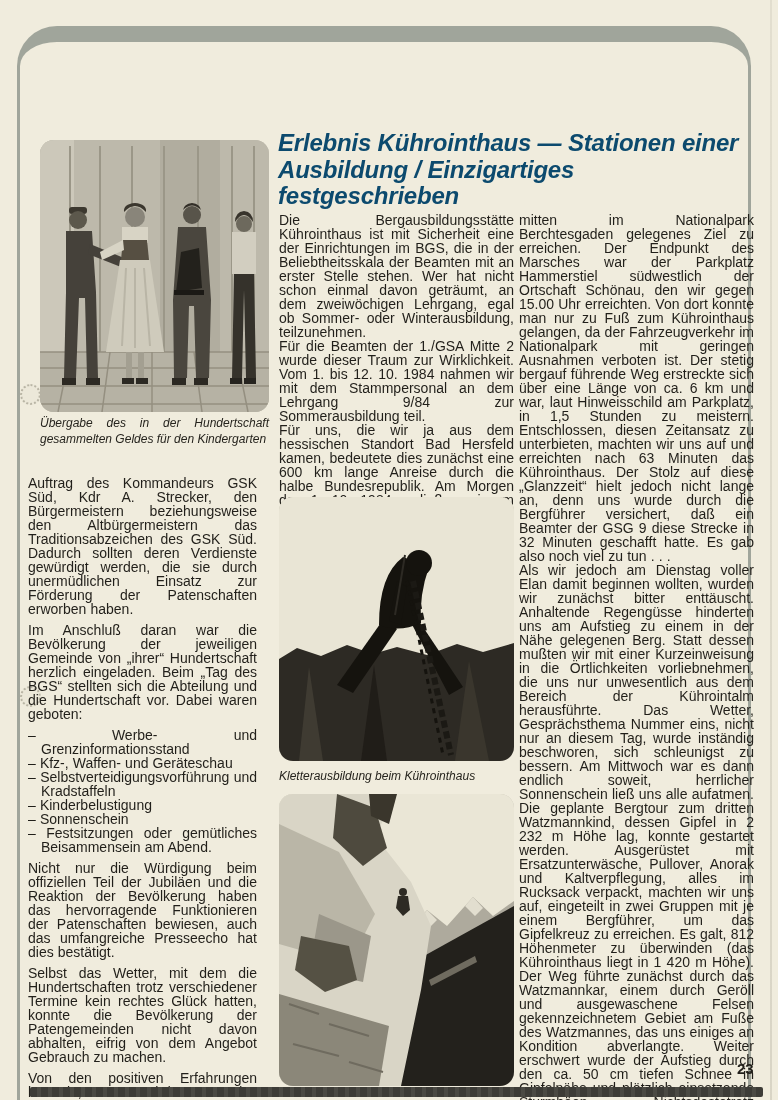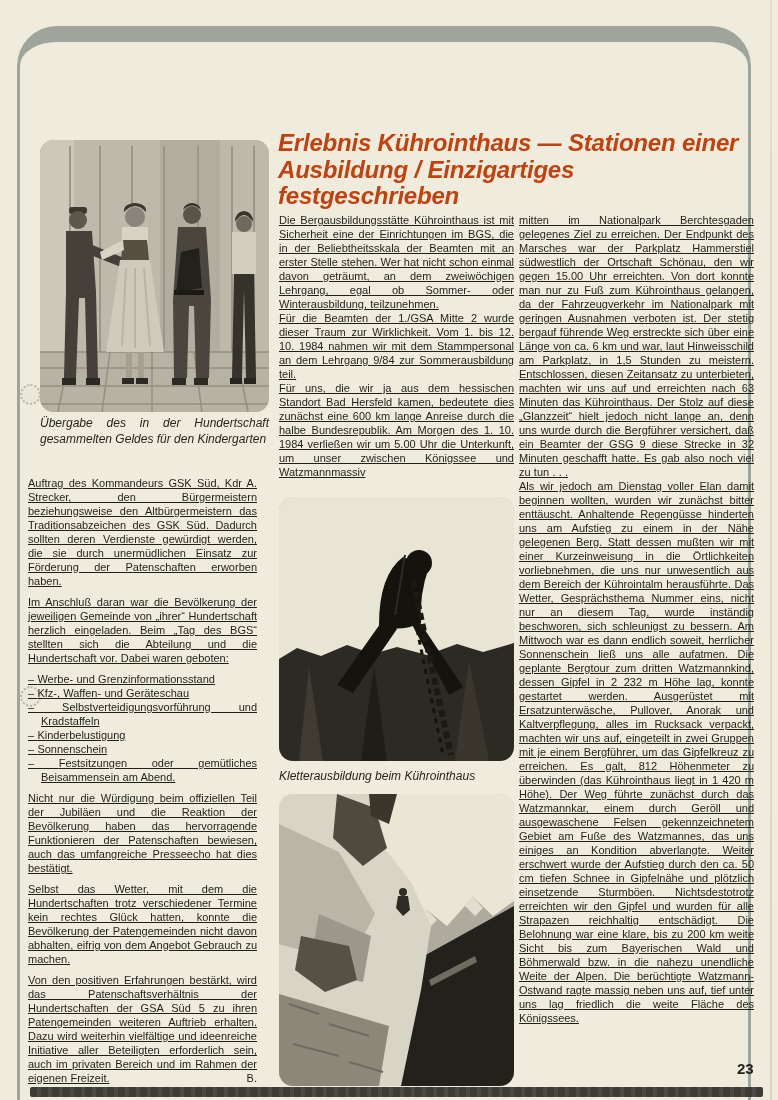--- a/index.html
+++ b/index.html
@@ -41,32 +41,32 @@
 
   .photo{position:absolute;overflow:hidden;border-radius:14px;background:#c3bfb1;}
   .photo svg{display:block;width:100%;height:100%;}
   .photo-group{left:40px;top:140px;width:229px;height:272px;}
   .photo-climb{left:279px;top:497px;width:235px;height:264px;}
   .photo-rock{left:279px;top:794px;width:235px;height:292px;}
 
   .article-title{
     position:absolute;left:278px;top:130px;width:470px;margin:0;
     font-size:24px;line-height:26.5px;font-weight:bold;font-style:italic;
-    letter-spacing:-0.2px;color:#c2410c;
+    letter-spacing:-0.2px;color:#0c4a6e;
   }
   .caption{
     position:absolute;font-style:italic;font-size:12px;line-height:15.5px;
     color:#26241e;text-align:justify;
   }
   .caption-group{left:40px;top:416px;width:229px;}
   .caption-climb{left:279px;top:769px;width:235px;}
 
   .col{
-    position:absolute;font-size:11px;line-height:14px;color:#211f1a;
-    text-align:justify;hyphens:auto;-webkit-hyphens:auto;word-spacing:0.2px;text-decoration:underline;
+    position:absolute;font-size:14px;line-height:14px;color:#211f1a;
+    text-align:justify;hyphens:auto;-webkit-hyphens:auto;word-spacing:0.2px;
   }
   .col p{margin:0;}
   .left-col{left:28px;top:468px;width:229px;margin-top:8px;}
   .left-col p{margin:0 0 7px;}
   .left-col ul{margin:0 0 7px;padding:0;list-style:none;}
   .left-col li{padding-left:13px;text-indent:-13px;text-align:justify;}
   .left-col li::before{content:"– ";}
   .mid-col{left:279px;top:213px;width:235px;}
   .right-col{left:519px;top:213px;width:235px;}
   .signature{float:right;font-weight:normal;}

